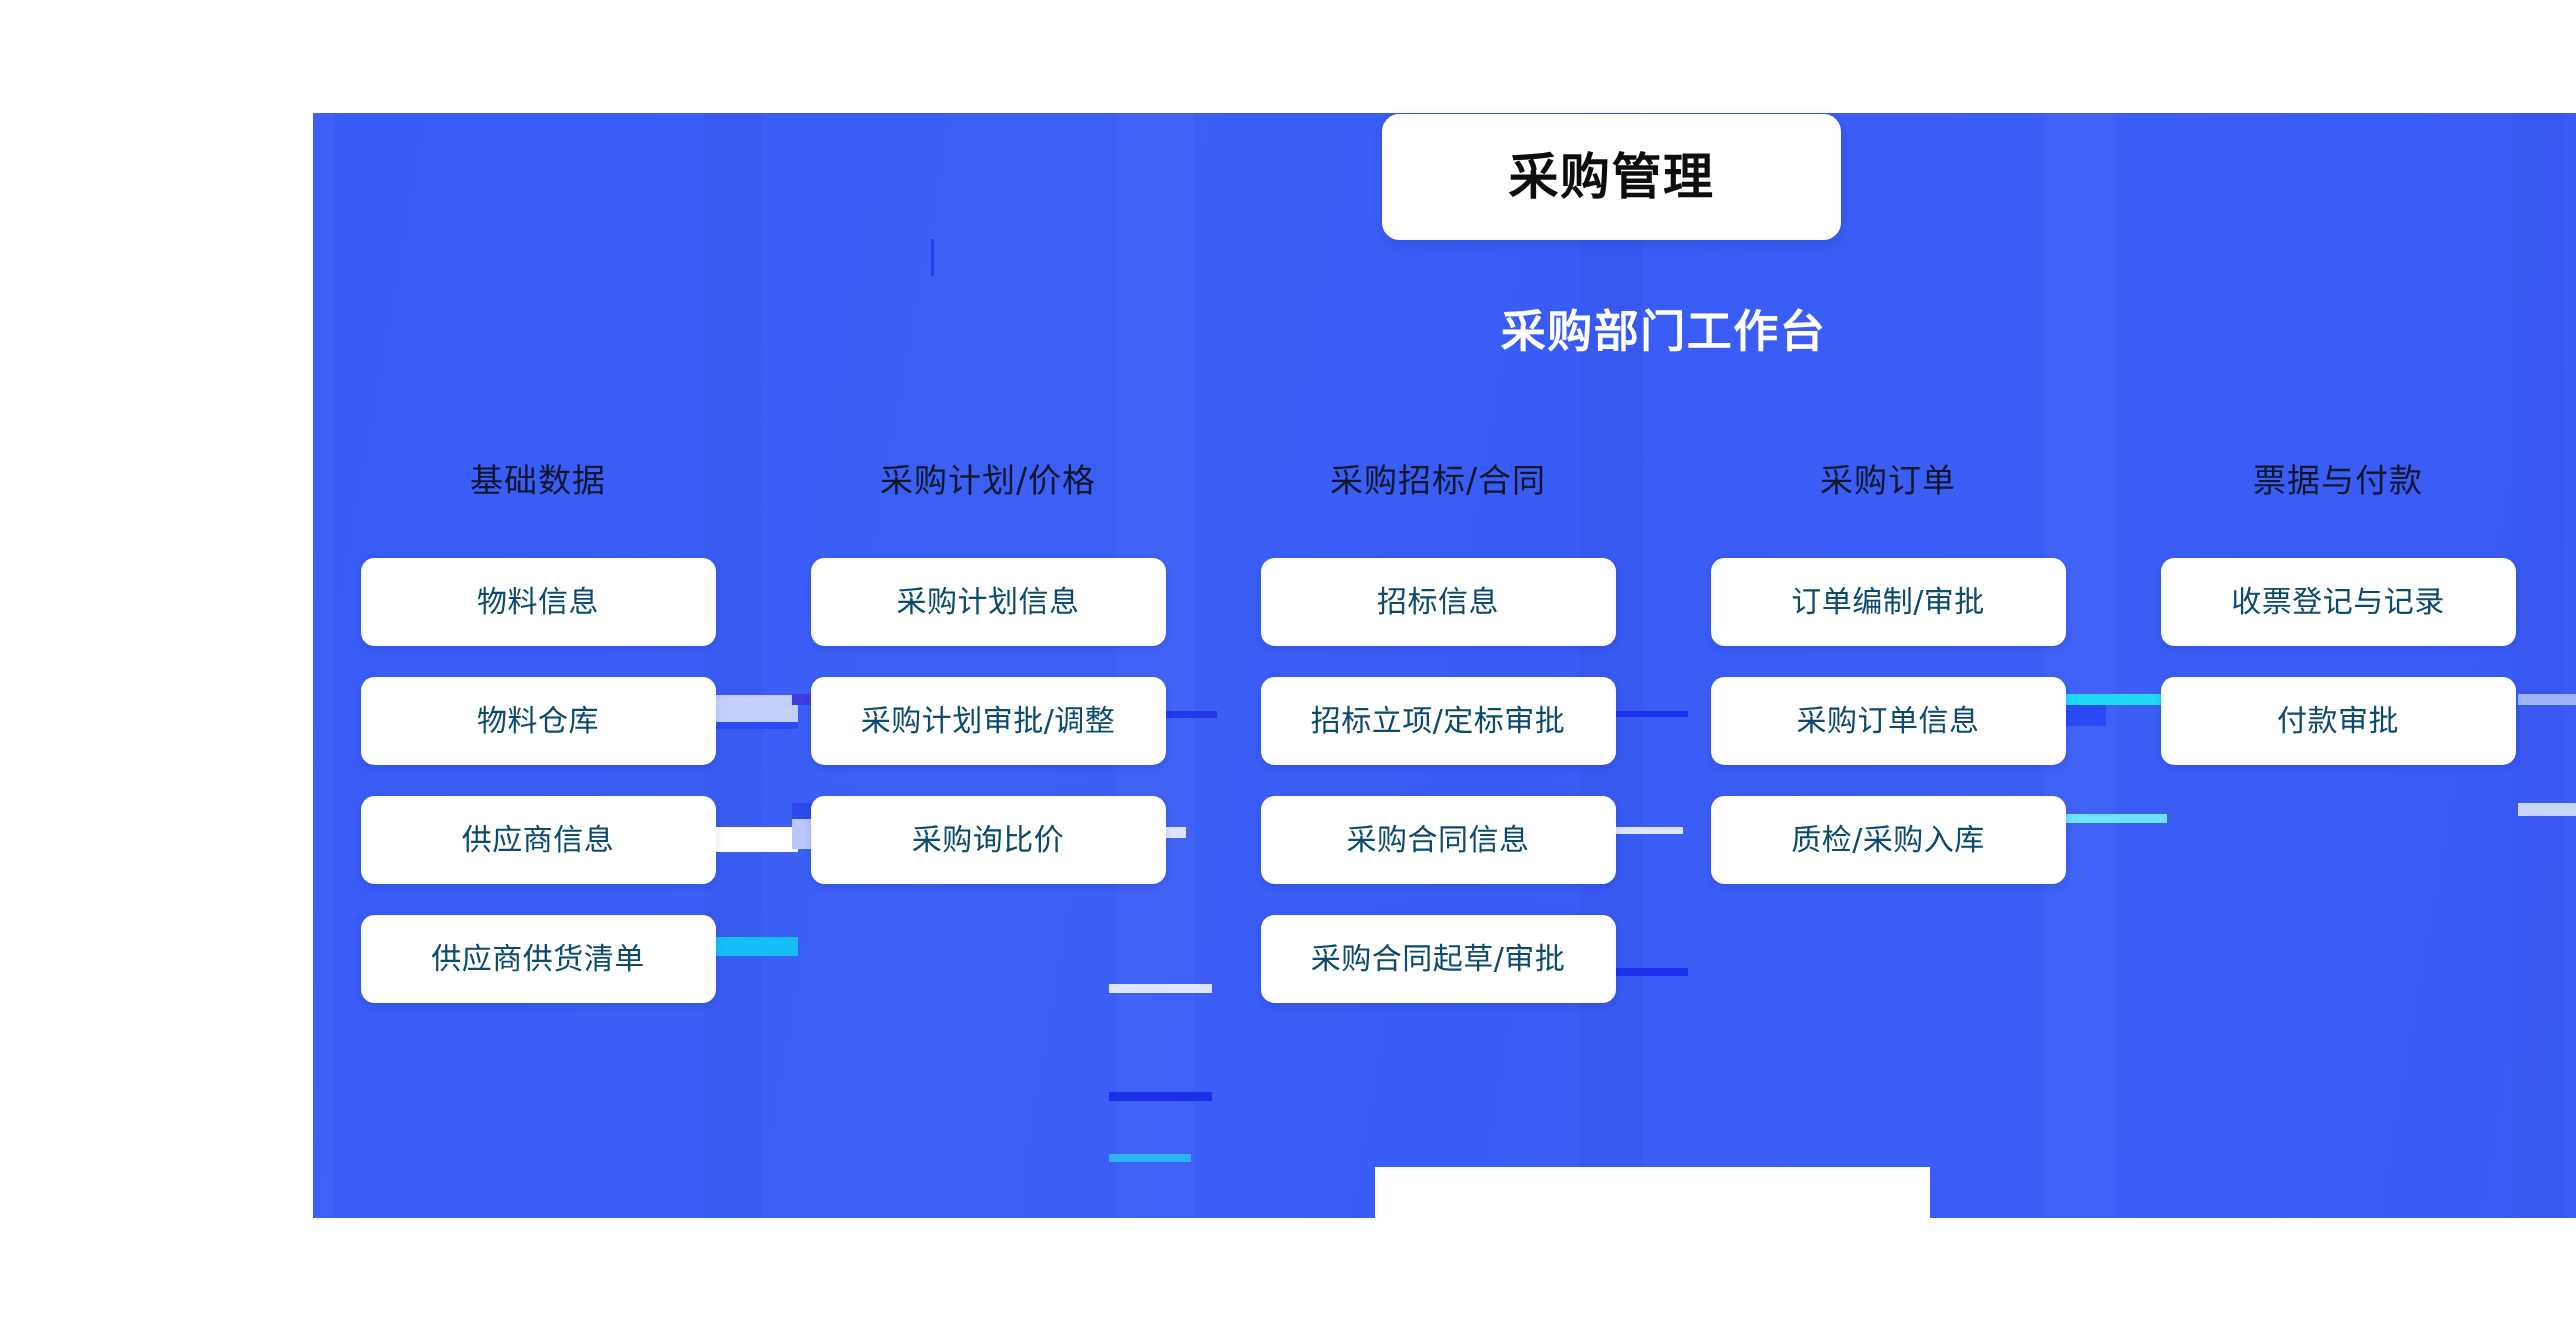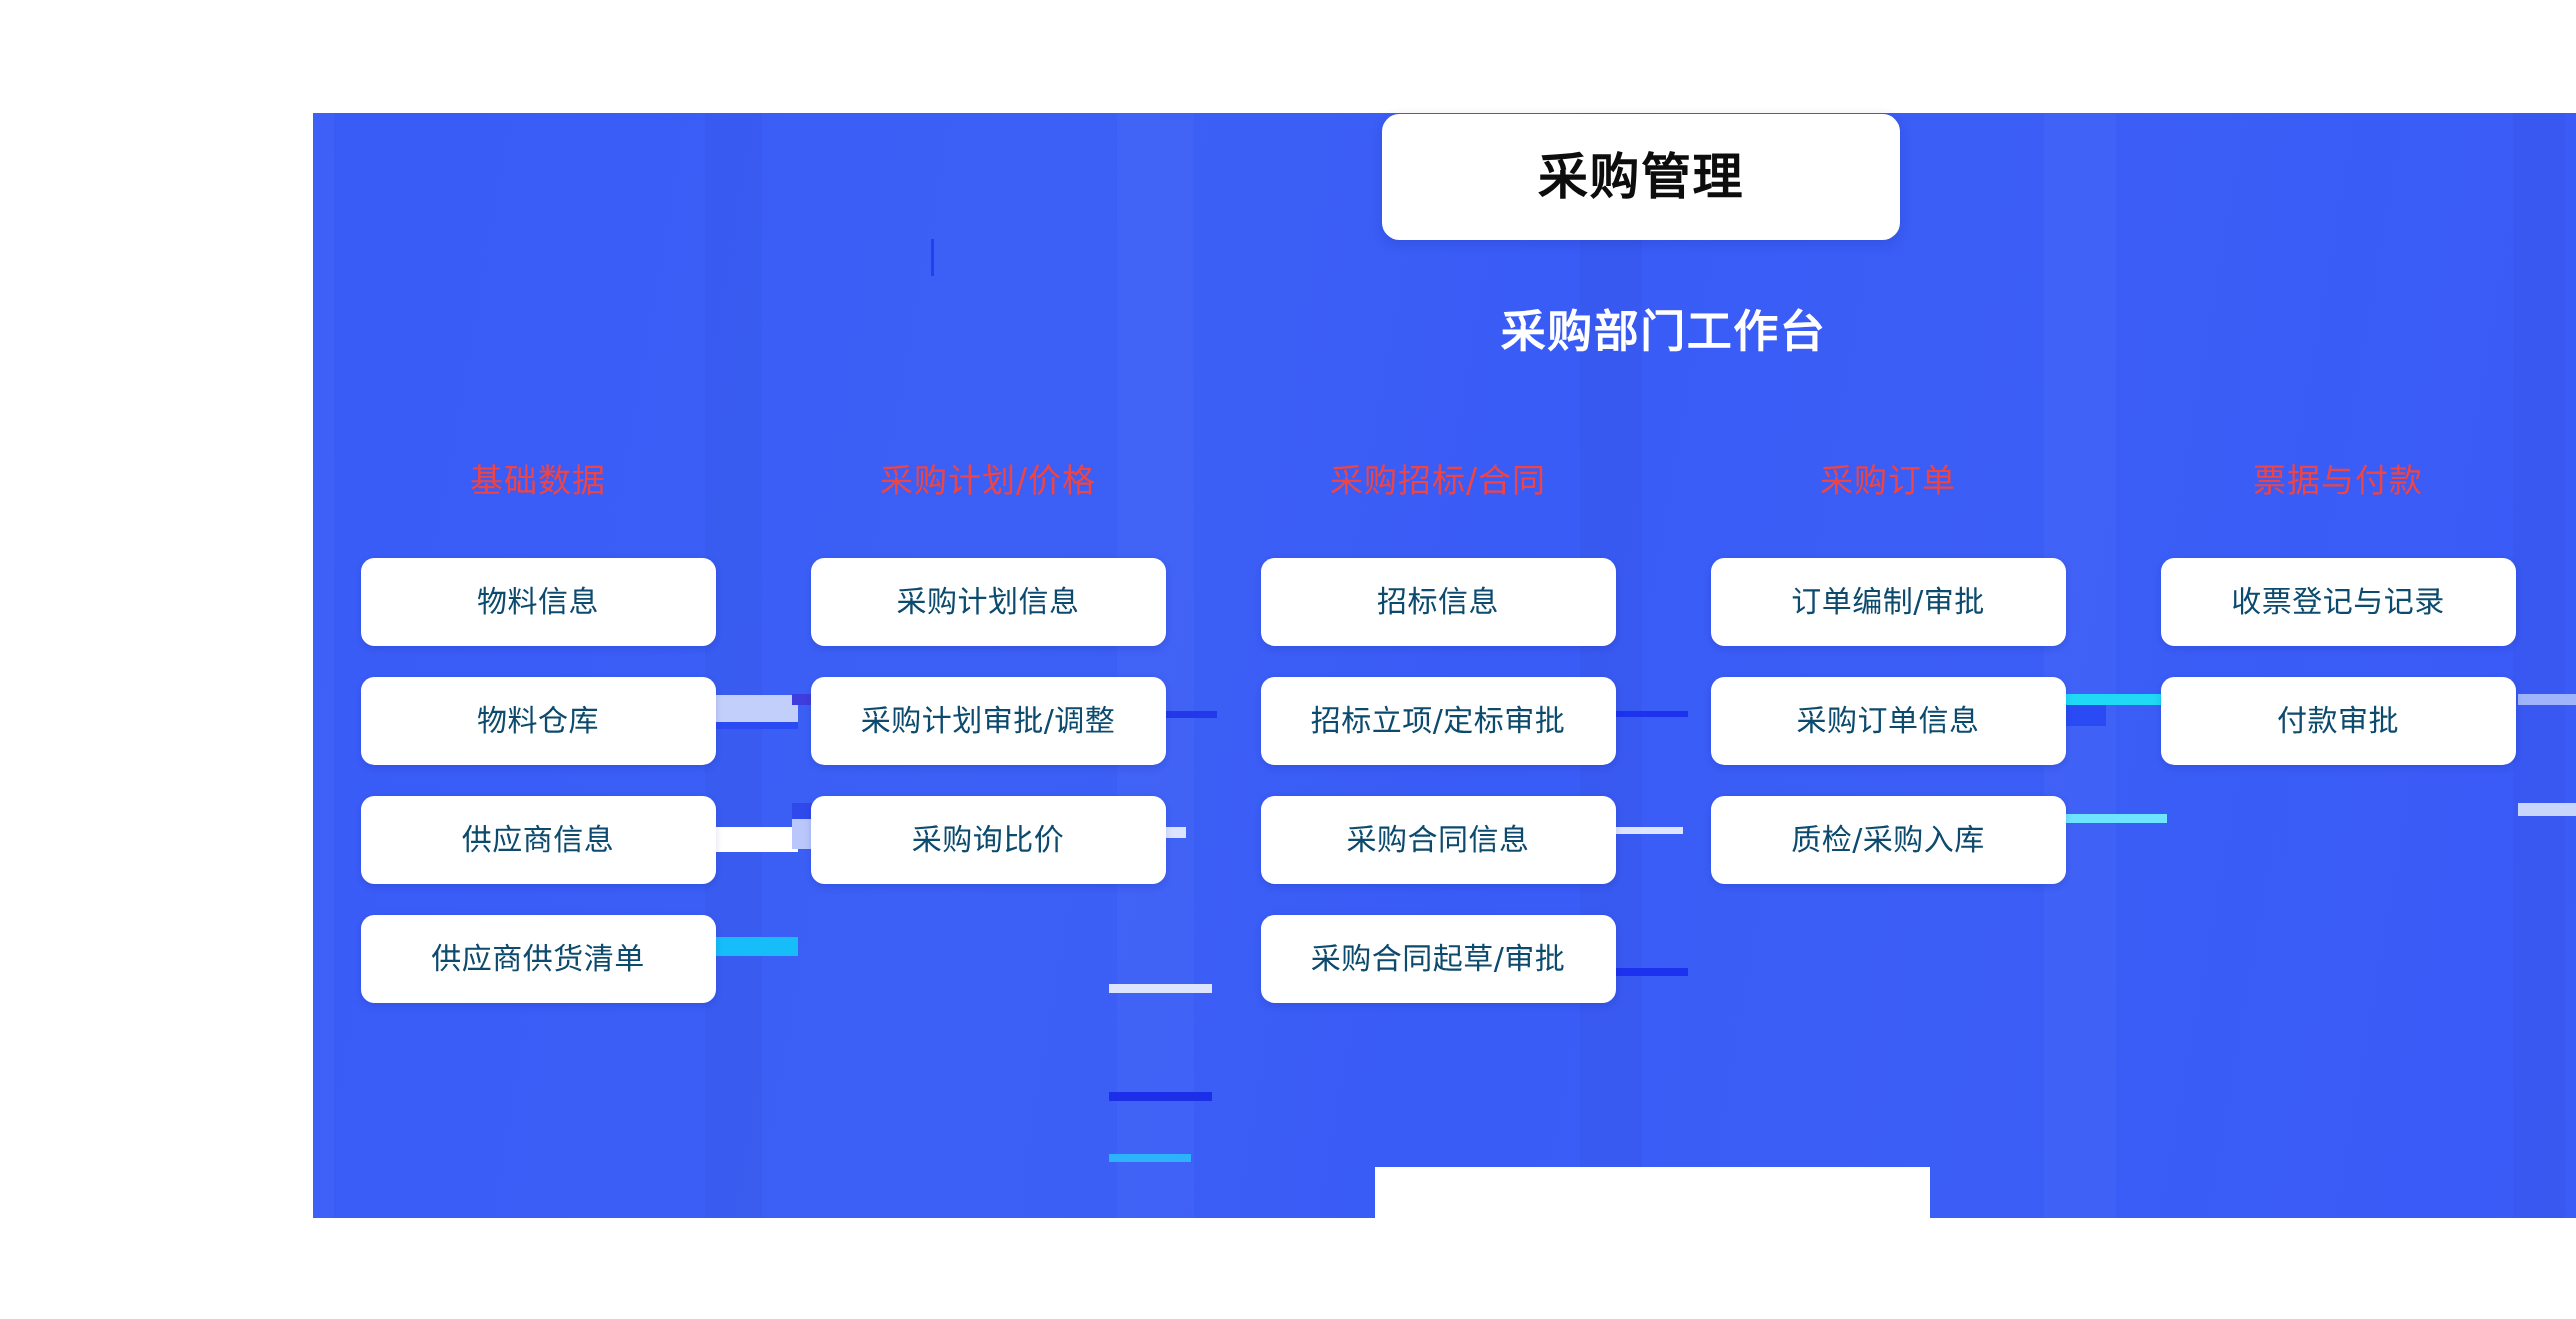--- a/index.html
+++ b/index.html
@@ -59,21 +59,21 @@
     position: absolute;
     width: 2.6px;
     background: #2140f0;
   }
 
   
   .title-card {
     position: absolute;
     left: 1382px;
     top: 114px;
-    width: 518px;
+    width: 459px;
     height: 126px;
     background: #ffffff;
     border-radius: 17.5px;
     box-shadow: 0 3.1px 11.3px rgba(10, 25, 120, 0.16);
     display: flex;
     align-items: center;
     justify-content: center;
   }
   .title-card span {
     font-size: 50px;
@@ -110,21 +110,21 @@
   .column {
     flex: 0 0 450px;
     width: 450px;
     display: flex;
     flex-direction: column;
     align-items: center;
   }
   .col-head {
     font-size: 33px;
     font-weight: 500;
-    color: #ef4444;
+    color: #0f172a;
     letter-spacing: 1px;
     line-height: 1;
     margin-bottom: 61px;
     white-space: nowrap;
   }
   .card {
     box-sizing: border-box;
     width: 355px;
     height: 88px;
     background: #ffffff;

